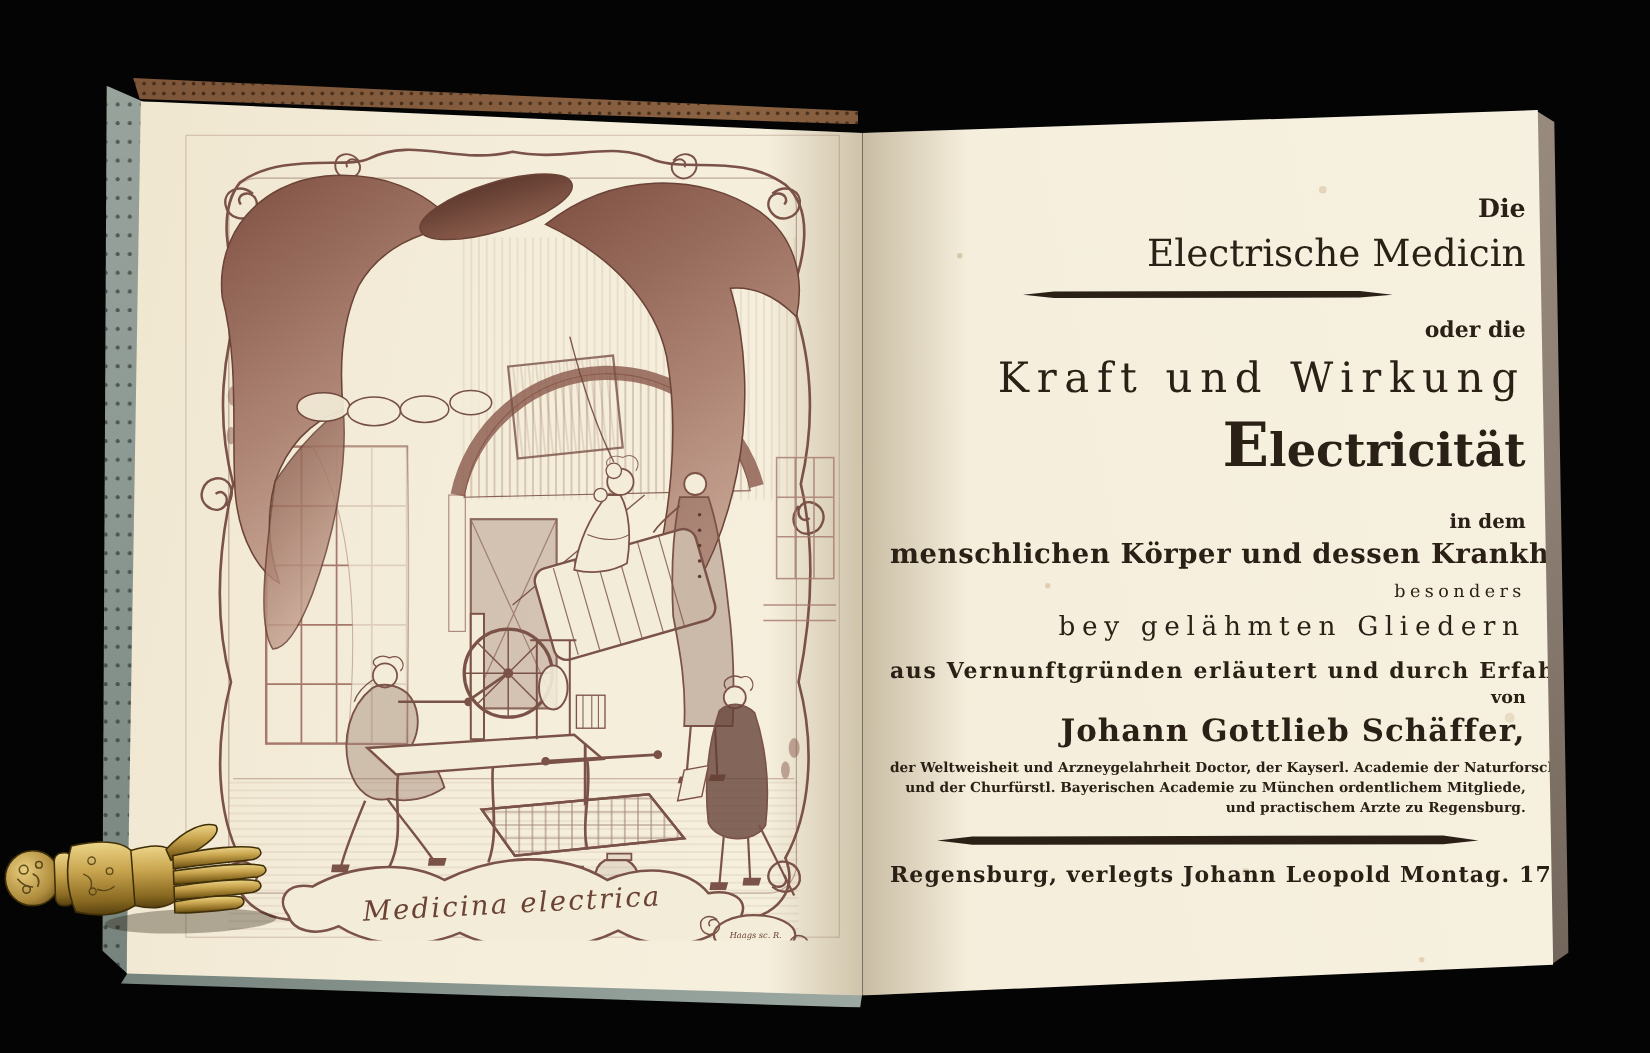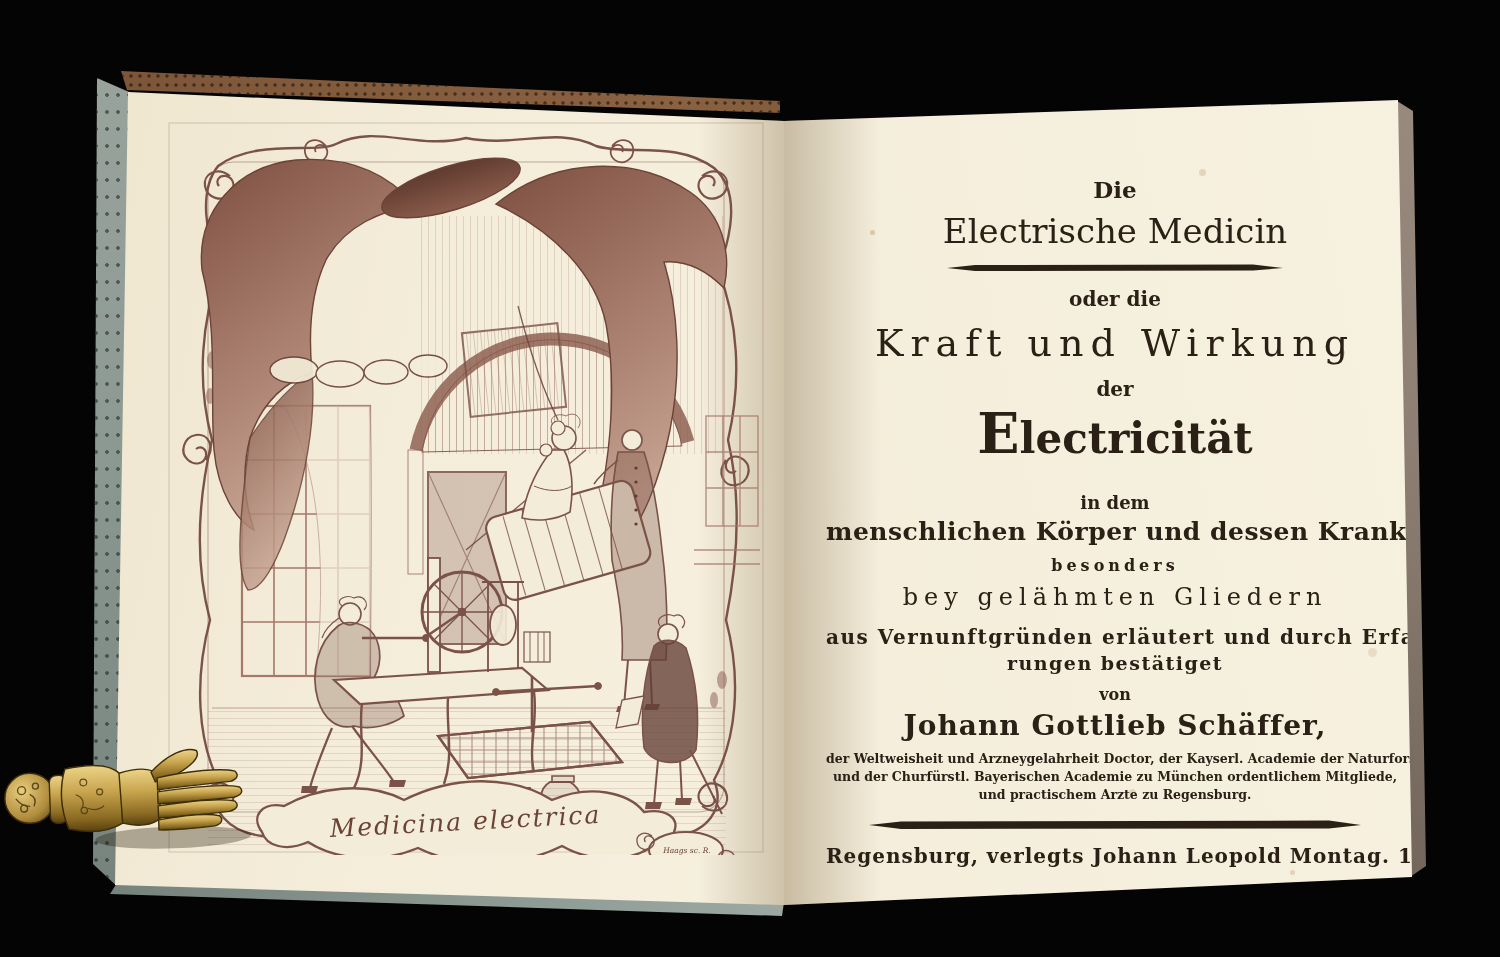--- a/index.html
+++ b/index.html
@@ -30,33 +30,33 @@
     background:linear-gradient(259deg,#f7f1e1 0%,#f4edda 55%,#eadcbe 93%,#ddcca9 100%);}
   .shade{position:absolute;top:0;bottom:0;}
   .shade.gutter-l{left:698px;width:86px;background:linear-gradient(to right,rgba(118,92,52,0),rgba(118,92,52,.30));}
   .shade.gutter-r{left:784px;width:96px;background:linear-gradient(to right,rgba(110,86,48,.33),rgba(110,86,48,0));}
   .fox{position:absolute;left:0;top:0;width:5px;height:5px;border-radius:50%;background:rgba(166,118,61,.30);
     box-shadow:330px -60px 0 1px rgba(166,118,61,.22), 470px 120px 0 0 rgba(166,118,61,.28),
       500px 420px 0 2px rgba(166,118,61,.16), 80px 300px 0 0 rgba(160,110,55,.25),
       260px 560px 0 1px rgba(166,118,61,.2), 420px 640px 0 0 rgba(166,118,61,.24);}
 
   
-  .titlepage{position:absolute;left:826px;top:176px;width:578px;text-align:center;color:#2b2016;}
+  .titlepage{position:absolute;left:809px;top:176px;width:578px;text-align:right;color:#2b2016;}
   .titlepage div{white-space:nowrap;}
   .t-die{font-size:23px;font-weight:700;margin-bottom:8px;}
   .t-main{font-size:34px;font-weight:400;margin-bottom:12px;}
   .rule{display:block;margin:0 auto 14px auto;}
   .t-oder{font-size:20px;font-weight:700;margin-bottom:10px;}
   .t-sub{font-size:38px;font-weight:400;letter-spacing:7px;margin-bottom:12px;}
   .t-der{font-size:20px;font-weight:700;margin-bottom:4px;}
   .t-big{font-size:42px;font-weight:700;margin-bottom:10px;line-height:1.05;}
   .t-big::first-letter{font-size:1.32em;}
   .t-indem{font-size:18px;font-weight:700;margin-bottom:4px;margin-top:29px;}
   .t-body{font-size:25px;font-weight:700;letter-spacing:.5px;margin-bottom:10px;}
-  .t-bes{font-size:16px;font-weight:700;letter-spacing:4px;margin-bottom:8px;}
+  .t-bes{font-size:16px;font-weight:400;letter-spacing:4px;margin-bottom:8px;}
   .t-glied{font-size:24px;font-weight:400;letter-spacing:6px;margin-bottom:14px;}
   .t-erf1{font-size:20px;font-weight:700;letter-spacing:1.5px;margin-bottom:3px;}
   .t-erf2{font-size:19px;font-weight:700;letter-spacing:1.5px;margin-bottom:11px;}
   .t-von{font-size:16px;font-weight:700;margin-bottom:5px;}
   .t-auth{font-size:28px;font-weight:700;letter-spacing:1px;margin-bottom:8px;}
   .t-aff{font-size:12.5px;font-weight:700;line-height:1.45;}
   .t-imp{font-size:20px;font-weight:700;letter-spacing:1px;margin-top:13px;}
 
   .engraving{position:absolute;left:166px;top:120px;}
   .clasp{position:absolute;left:0px;top:733px;transform:rotate(-2deg);}
@@ -273,28 +273,26 @@
     <div class="fox" style="left:870px;top:230px;"></div>
 
     <div class="titlepage">
       <div class="t-die">Die</div>
       <div class="t-main">Electrische Medicin</div>
       <svg class="rule" width="336" height="10" viewBox="0 0 336 10">
         <polygon points="0,5 28,2 306,1.5 336,5 306,7.5 28,8" fill="#2b2016"></polygon>
       </svg>
       <div class="t-oder">oder die</div>
       <div class="t-sub">Kraft und Wirkung</div>
-      <div class="t-der">der</div>
       <div class="t-big">Electricität</div>
       <div class="t-indem">in dem</div>
       <div class="t-body">menschlichen Körper und dessen Krankheiten</div>
       <div class="t-bes">besonders</div>
       <div class="t-glied">bey gelähmten Gliedern</div>
       <div class="t-erf1">aus Vernunftgründen erläutert und durch Erfah-</div>
-      <div class="t-erf2">rungen bestätiget</div>
       <div class="t-von">von</div>
       <div class="t-auth">Johann Gottlieb Schäffer,</div>
       <div class="t-aff">der Weltweisheit und Arzneygelahrheit Doctor, der Kayserl. Academie der Naturforscher</div>
       <div class="t-aff">und der Churfürstl. Bayerischen Academie zu München ordentlichem Mitgliede,</div>
       <div class="t-aff">und practischem Arzte zu Regensburg.</div>
       <svg class="rule" style="margin-top:14px;margin-bottom:2px;" width="492" height="12" viewBox="0 0 492 12">
         <polygon points="0,6 32,2.5 460,1.5 492,6 460,9.5 32,10" fill="#2b2016"></polygon>
       </svg>
       <div class="t-imp">Regensburg, verlegts Johann Leopold Montag. 1766.</div>
     </div>

